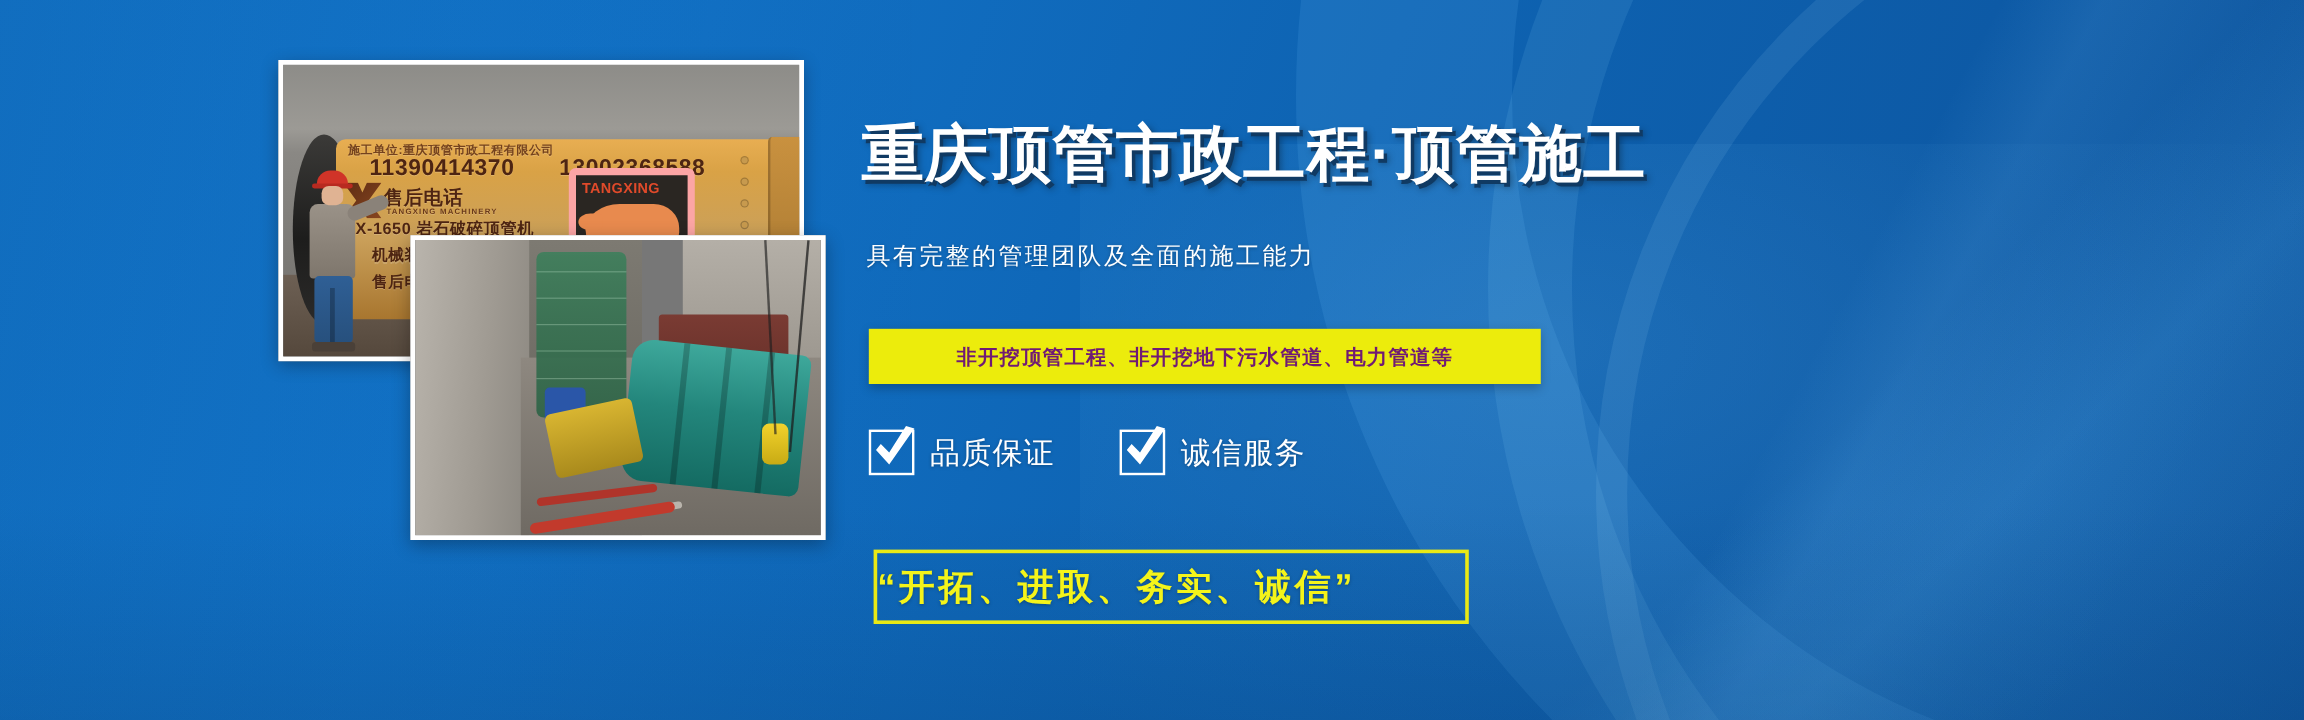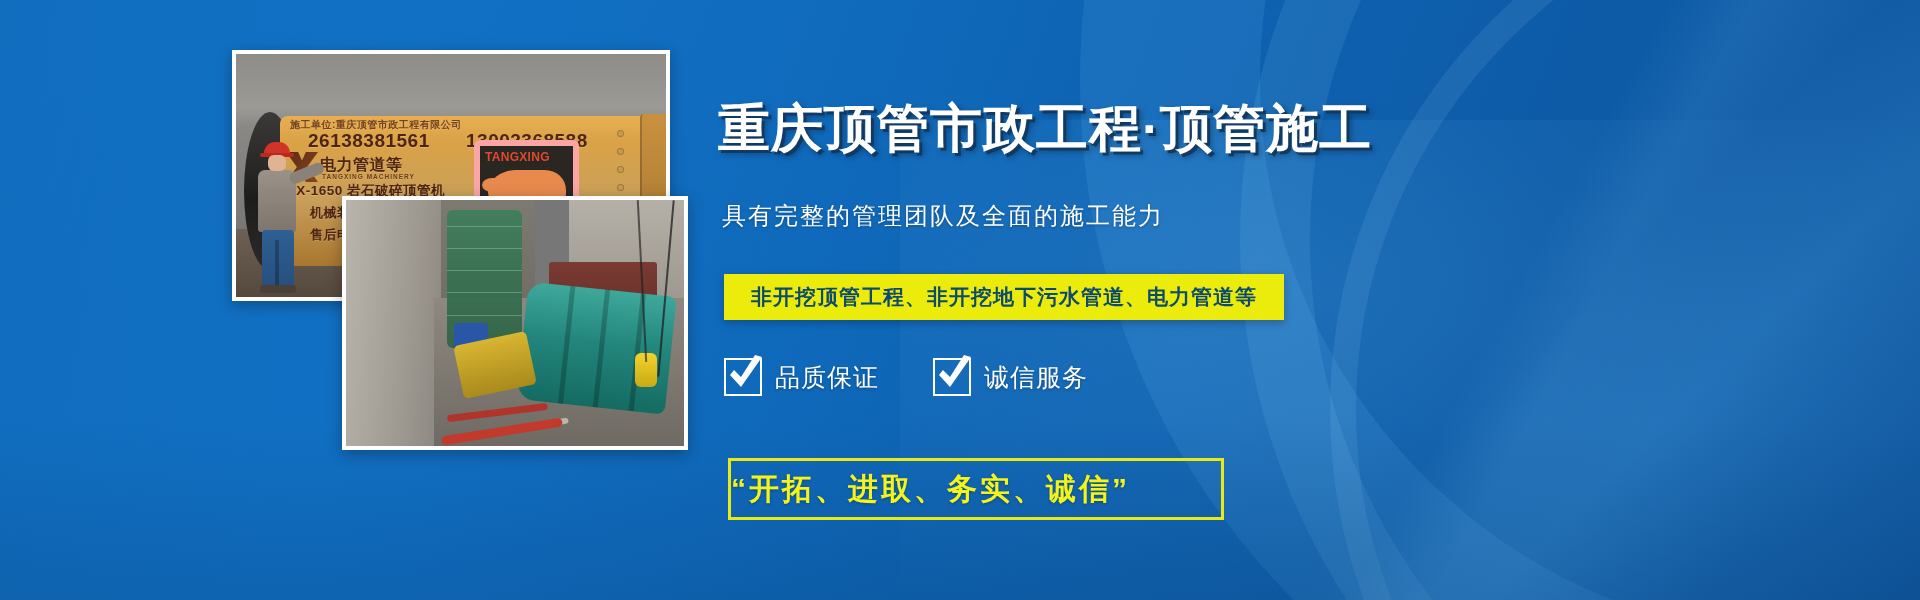--- a/index.html
+++ b/index.html
@@ -144,29 +144,29 @@
 
   
   .content{position:absolute;left:718px;top:0;width:1180px;height:600px;}
   .title{
     position:absolute;left:0;top:94px;
     font-size:52px;font-weight:bold;color:#ffffff;letter-spacing:1px;white-space:nowrap;
     text-shadow:3px 3px 0 #103a63, 4px 4px 6px rgba(0,0,0,.35);
   }
   .subtitle{
     position:absolute;left:4px;top:200px;
-    font-size:24px;color:#ffffff;letter-spacing:2px;white-space:nowrap;
+    font-size:20px;color:#ffffff;letter-spacing:2px;white-space:nowrap;
     text-shadow:0 1px 3px rgba(0,0,0,.30);
   }
   .yellowbar{
     position:absolute;left:6px;top:274px;width:560px;height:46px;
     background:#ecec0c;display:flex;align-items:center;justify-content:center;
     box-shadow:0 3px 8px rgba(0,0,0,.25);
   }
-  .yellowbar span{font-size:21px;font-weight:bold;color:#0c4a6e;letter-spacing:1px;white-space:nowrap;}
+  .yellowbar span{font-size:17px;font-weight:bold;color:#701a75;letter-spacing:1px;white-space:nowrap;}
   .features{position:absolute;left:6px;top:358px;display:flex;align-items:center;gap:54px;}
   .feature{display:flex;align-items:center;gap:13px;}
   .cbox{position:relative;width:34px;height:34px;border:2px solid #ffffff;flex:0 0 auto;}
   .cbox svg{position:absolute;left:-4px;top:-9px;width:46px;height:46px;}
   .feature span{font-size:25px;color:#ffffff;letter-spacing:1px;white-space:nowrap;text-shadow:0 1px 3px rgba(0,0,0,.30);}
   .slogan{
     position:absolute;left:10px;top:458px;width:490px;height:56px;
     border:3px solid #e9e915;display:flex;align-items:center;
   }
   .slogan span{font-size:30px;font-weight:bold;color:#f4f41a;letter-spacing:3px;white-space:nowrap;text-shadow:0 1px 3px rgba(0,0,0,.28);}
@@ -197,24 +197,24 @@
       <i></i>
         <i></i>
         <i></i>
         <i></i>
         <i></i>
         <i></i>
         <i></i>
         <i></i>
     </div>
     <div class="pa-txt pa-l1">施工单位:重庆顶管市政工程有限公司</div>
-    <div class="pa-txt pa-l2">26138381561</div>
+    <div class="pa-txt pa-l2">11390414370</div>
     <div class="pa-txt pa-l3">13002368588</div>
     <div class="pa-logo-x"></div>
-    <div class="pa-txt pa-brand">电力管道等</div>
+    <div class="pa-txt pa-brand">售后电话</div>
     <div class="pa-txt pa-brand-sub">TANGXING MACHINERY</div>
     <div class="pa-txt pa-l4">HX-1650 岩石破碎顶管机</div>
     <div class="pa-txt pa-l5">机械装备有限公司</div>
     <div class="pa-txt pa-l6">售后电话:40 0-636-9008</div>
     <div class="pa-plate">
       <div class="tx">TANGXING</div>
       <div class="pa-rhino"></div>
       <div class="rl"></div>
       <div class="eq">Equipment</div>
     </div>

